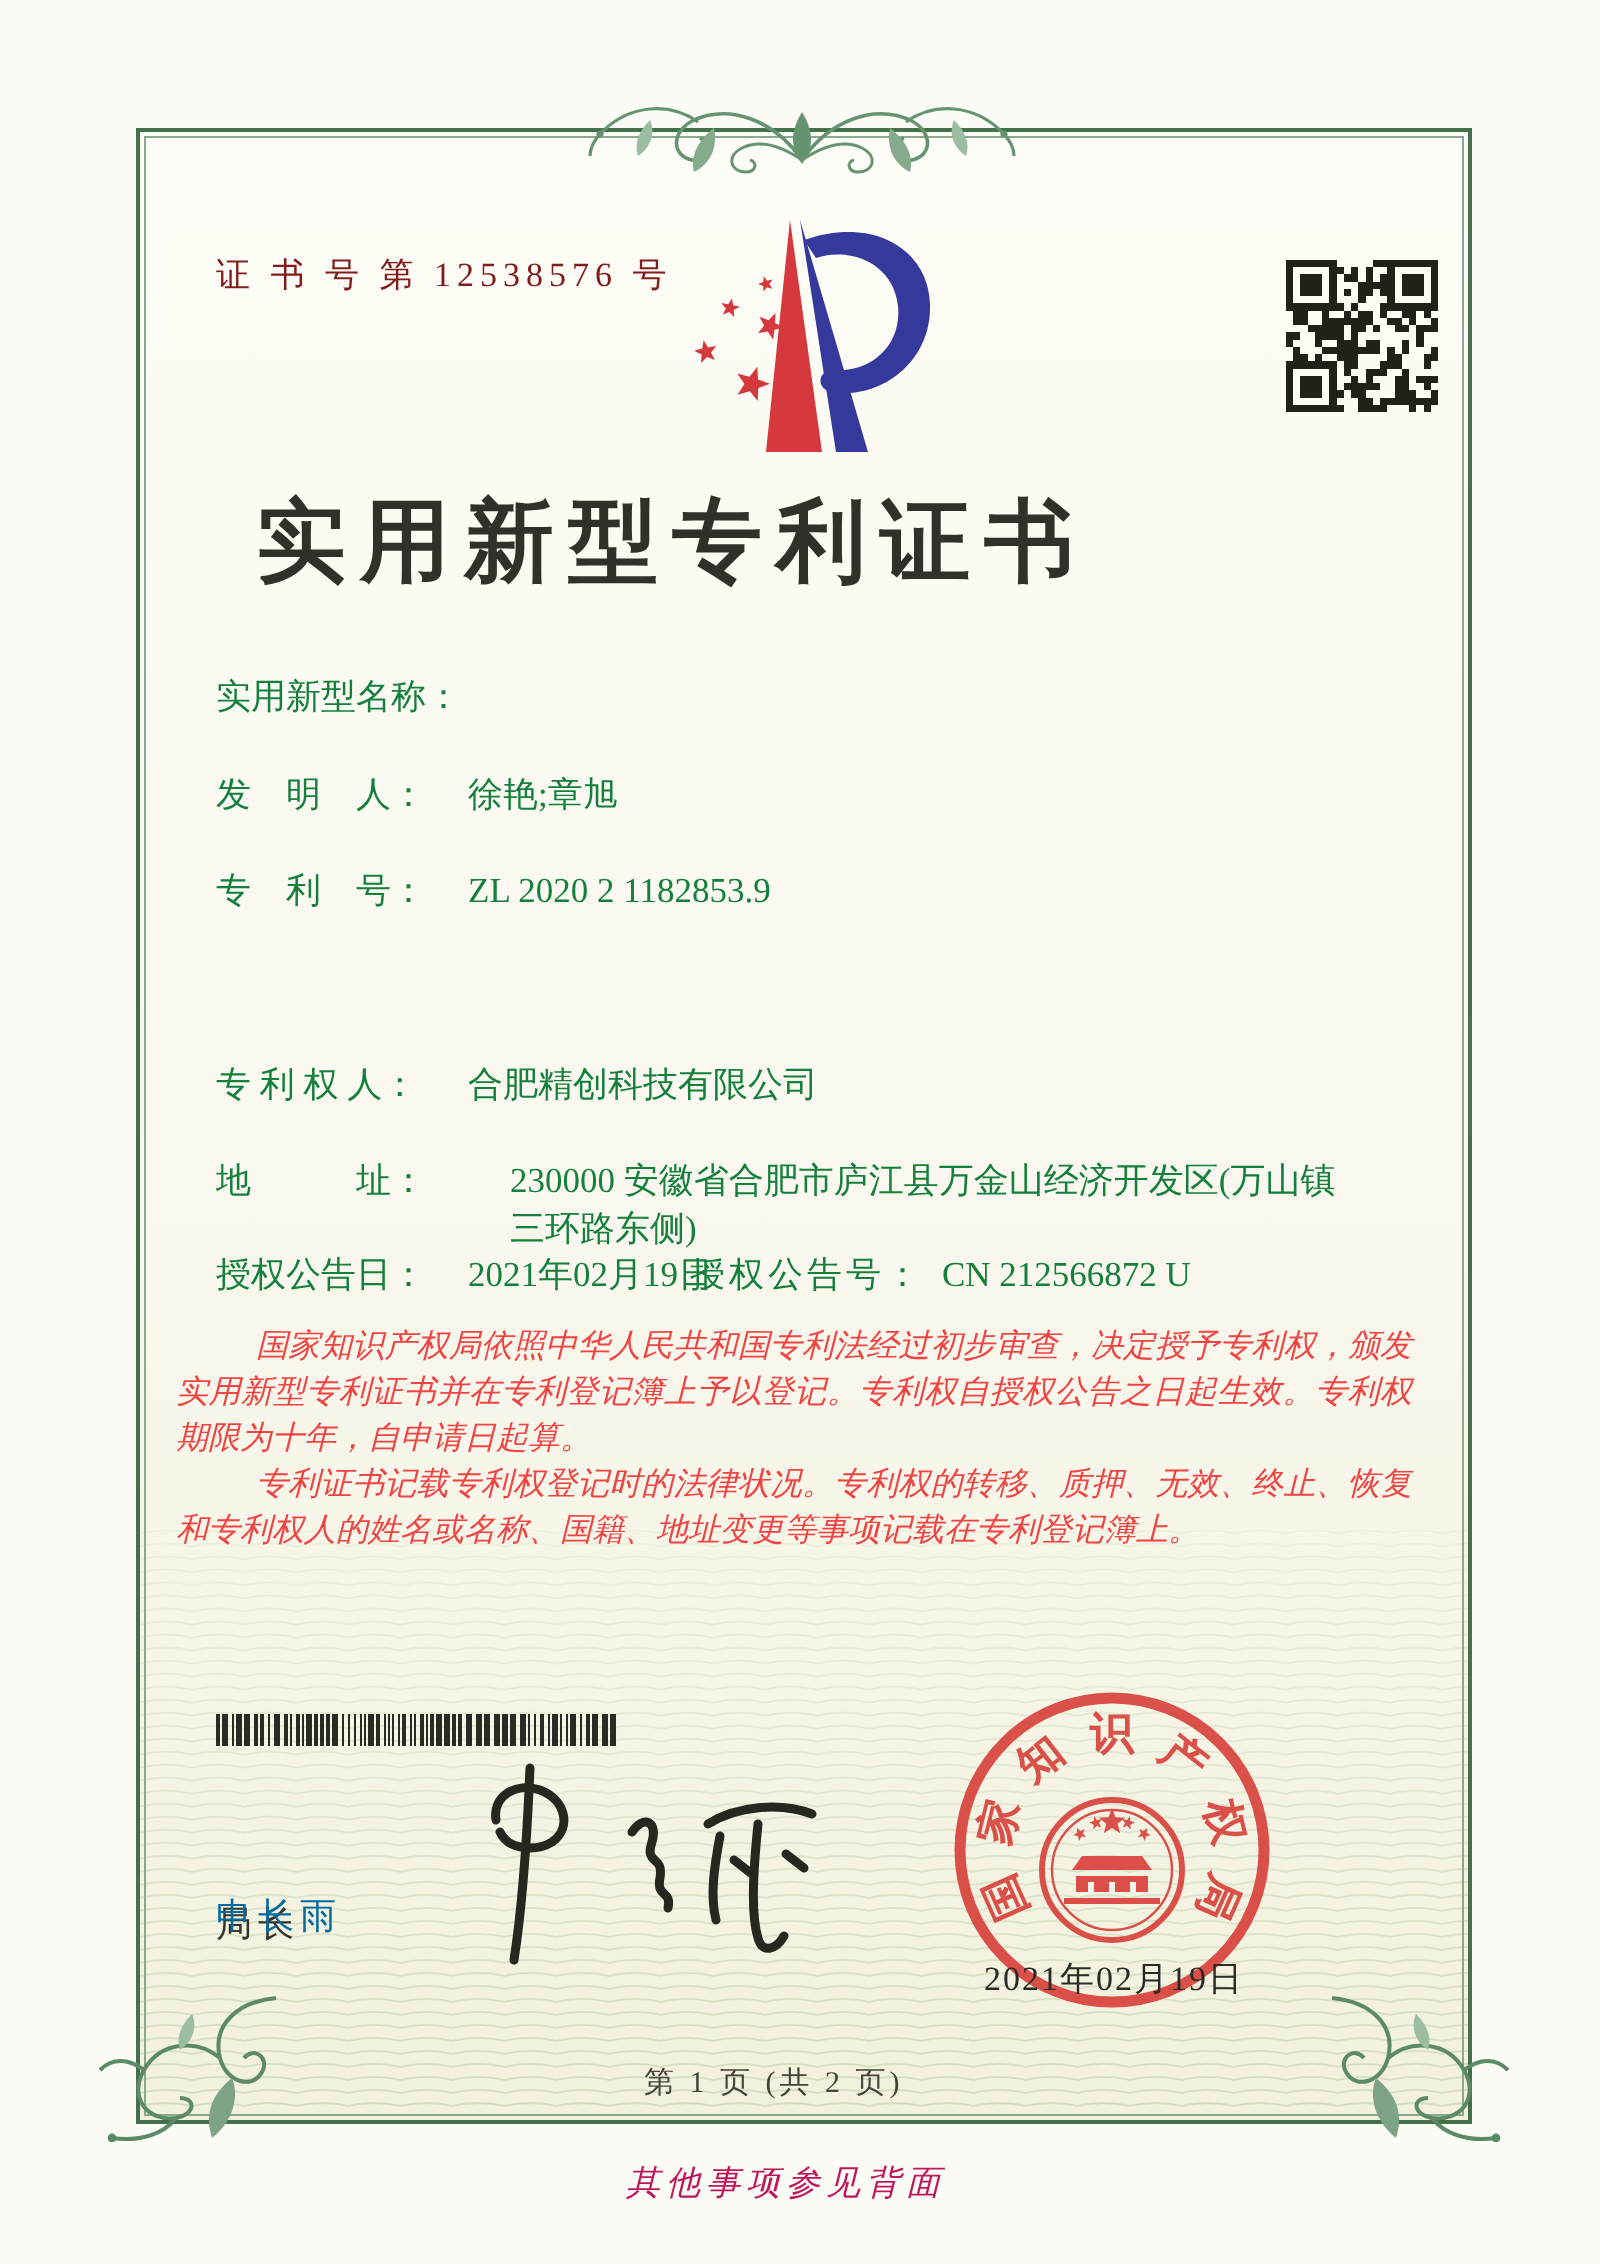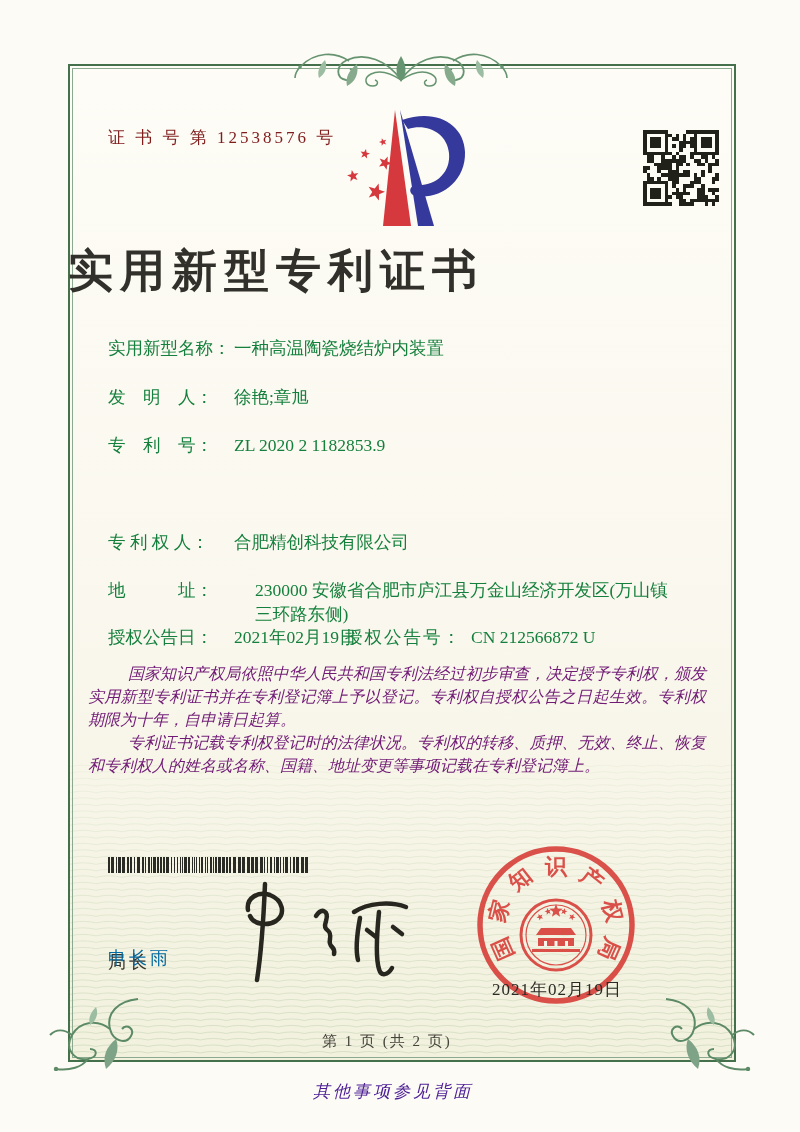--- a/index.html
+++ b/index.html
@@ -19,38 +19,38 @@
     background:linear-gradient(180deg,#fdfcf6 0%,#faf8ee 55%,#f2f1de 100%);
     box-sizing:border-box;
   }
   .frame-inner{
     position:absolute;inset:2px;border:1px solid #8aa98f;
   }
   #waves{position:absolute;inset:0;width:100%;height:100%;}
   .abs{position:absolute;}
   .cert-no{left:108px;top:126px;font-size:17px;letter-spacing:3px;color:#7f1d1d;}
   .title{
-    left:68px;top:241px;width:536px;text-align:left;
+    left:68px;top:241px;width:536px;text-align:center;
     font-size:45px;font-weight:bold;letter-spacing:7px;color:#32302a;
   }
   .row{left:108px;width:584px;display:flex;font-size:17.5px;color:#15803d;}
   .row .lbl{flex:0 0 126px;white-space:pre;}
   .row .val{flex:1;line-height:24px;}
   .pair2{position:absolute;left:235px;top:0;display:flex;font-size:17.5px;}
   .pair2 .lbl{letter-spacing:2px;}
   .body-text{left:88px;top:662px;width:618px;}
   .body-text p{
     margin:0;font-size:16px;line-height:23px;text-indent:40px;
-    font-style:italic;color:#701a75;text-align:justify;
+    font-style:italic;color:#ef4444;text-align:justify;
   }
   .signer-title{left:108px;top:914px;font-size:18px;letter-spacing:3px;color:#35332c;margin-top:36px;}
   .signer-name{left:108px;top:946px;font-size:18px;letter-spacing:3px;color:#0369a1;}
   .seal-date{left:492px;top:978px;font-size:17px;letter-spacing:1px;color:#2b2a24;z-index:6;}
   .page-info{left:322px;top:1032px;font-size:15px;letter-spacing:2px;color:#45433a;}
-  .back-note{left:313px;top:1080px;font-size:17px;letter-spacing:3px;font-style:italic;color:#4c1d95;}
+  .back-note{left:313px;top:1080px;font-size:17px;letter-spacing:3px;font-style:italic;color:#be185d;}
   svg{display:block;}
   .seal-svg{left:474px;top:843px;z-index:5;opacity:.92;}
   .sig-svg{left:228px;top:876px;z-index:4;}
 </style>
 </head>
 <body>
 
 <div class="page">
 
   <div class="frame">
@@ -405,21 +405,20 @@
       <rect x="12" y="20" width="1" height="1" fill="#20221a"></rect>
       <rect x="13" y="20" width="1" height="1" fill="#20221a"></rect>
       <rect x="17" y="20" width="1" height="1" fill="#20221a"></rect>
       <rect x="19" y="20" width="1" height="1" fill="#20221a"></rect>
     </svg>
 
   <div class="abs title">实用新型专利证书</div>
 
   <div class="abs row" style="top:336px;">
     <span class="lbl">实用新型名称：</span>
-    <span class="val">一种高温陶瓷烧结炉内装置</span>
   </div>
   <div class="abs row" style="top:385px;">
     <span class="lbl">发　明　人：</span>
     <span class="val">徐艳;章旭</span>
   </div>
   <div class="abs row" style="top:433px;">
     <span class="lbl">专　利　号：</span>
     <span class="val">ZL 2020 2 1182853.9</span>
   </div>
   <div class="abs row" style="top:530px;">

